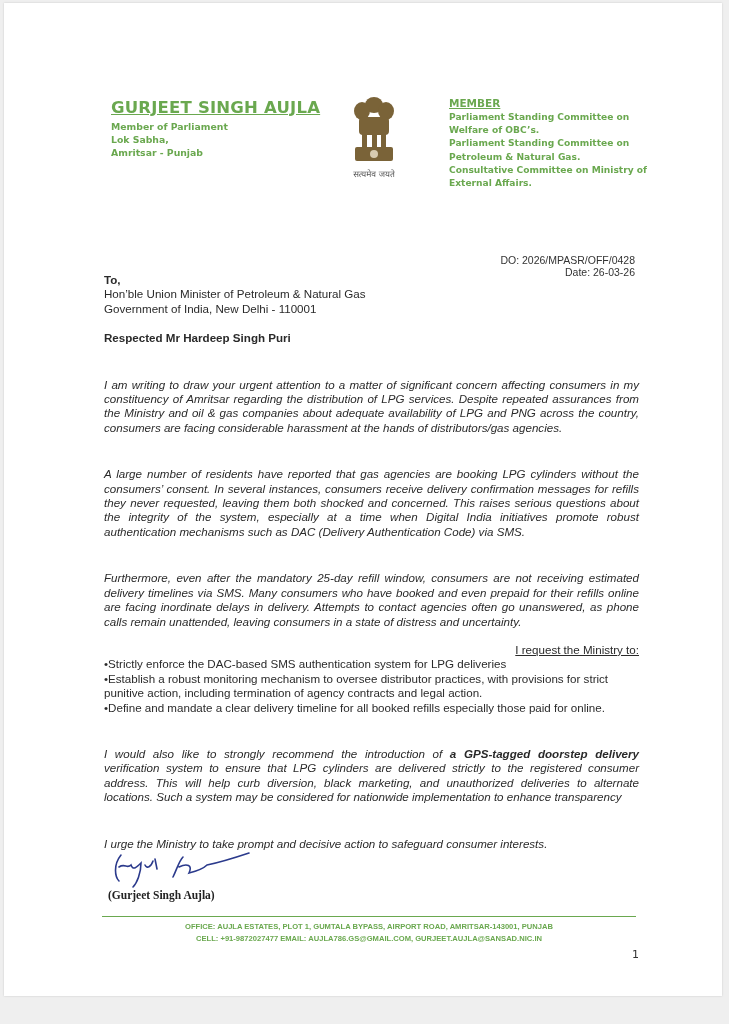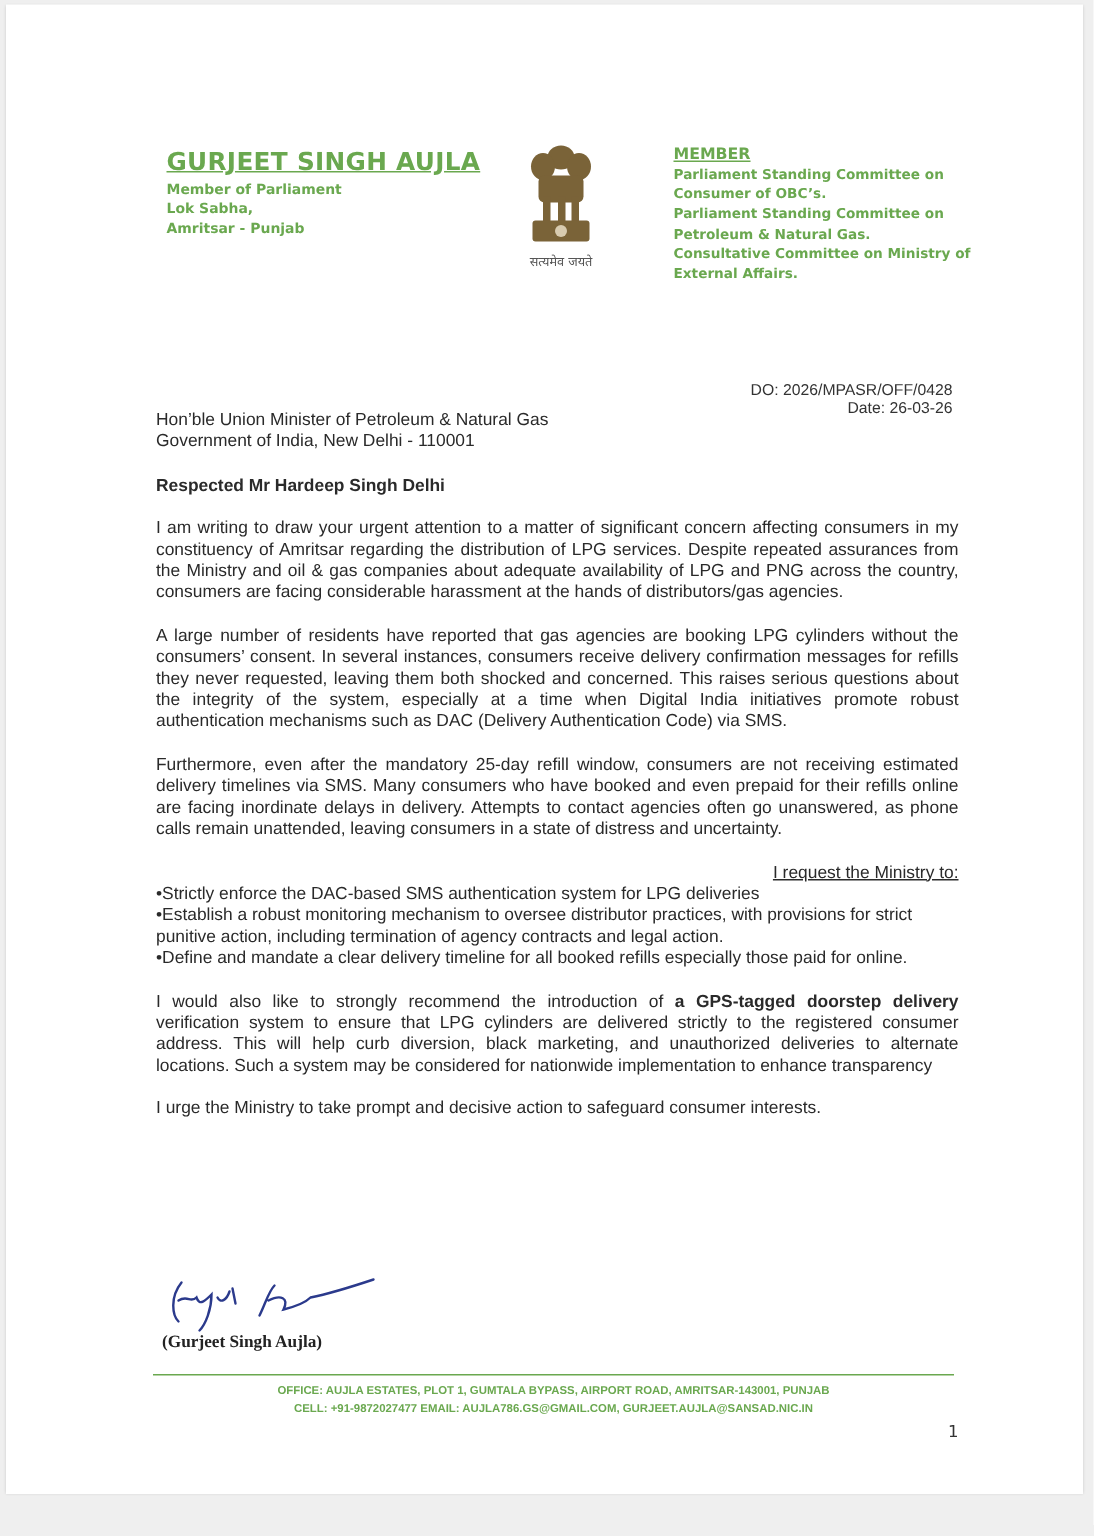--- a/index.html
+++ b/index.html
@@ -22,21 +22,21 @@
   .lh-right { position: absolute; left: 445px; top: 94px; width: 215px; }
   .lh-member { font-family: "DejaVu Sans", sans-serif; font-weight: bold; font-size: 10.5px; color: #6aa84f; text-decoration: underline; }
   .lh-right .lh-sub { margin-top: 2px; line-height: 13.2px; font-size: 9.1px; }
 
   .ref { position: absolute; right: 87px; top: 251px; text-align: right; font-size: 10.5px; line-height: 12px; color: #333; }
   .body-area { position: absolute; left: 100px; top: 270px; width: 535px; font-size: 11.6px; line-height: 14.4px; color: #2a2a2a; }
   .to { font-weight: bold; }
   .subject { font-weight: bold; font-size: 13px; line-height: 19px; text-decoration: underline; margin-top: 11px; color: #222; }
   .salutation { font-weight: bold; margin-top: 15px; }
   p { margin: 0; }
-  .para { margin-top: 14px; text-align: justify; }
+  .para { margin-top: 32px; text-align: justify; font-style: italic; }
   .req-title { text-decoration: underline; margin-top: 14px; text-align: right; }
   .bullet::before { content: "\2022 "; }
   .bold { font-weight: bold; }
   .closing { font-weight: bold; font-size: 10.5px; margin-top: 16px; }
   .sig { position: absolute; left: 103px; top: 840px; width: 150px; height: 50px; }
   .signame { position: absolute; left: 104px; top: 886px; font-family: "Liberation Serif", serif; font-weight: bold; font-size: 11.5px; color: #222; }
   .footer-line { position: absolute; left: 98px; top: 913px; width: 534px; height: 1px; background: #6aa84f; }
   .footer { position: absolute; left: 98px; top: 918px; width: 534px; text-align: center; font-family: Liberation Sans, sans-serif; font-weight: bold; font-size: 7.6px; line-height: 12px; color: #6aa84f; }
   .pagenum { position: absolute; left: 628px; top: 945px; font-family: "DejaVu Sans", sans-serif; font-size: 11px; color: #333; }
 </style>
@@ -68,39 +68,40 @@
       </g>
       <circle cx="32" cy="63" r="4" fill="#d8cbb0"></circle>
       <text x="32" y="86" text-anchor="middle" font-size="8.5" fill="#555" font-family="DejaVu Sans, sans-serif">सत्यमेव जयते</text>
     </svg>
   </div>
 
   <div class="lh-right">
     <div class="lh-member">MEMBER</div>
     <div class="lh-sub">
       <div>Parliament Standing Committee on</div>
-      <div>Consumer of OBC’s.</div>
+      <div>Welfare of OBC’s.</div>
       <div>Parliament Standing Committee on</div>
       <div>Petroleum &amp; Natural Gas.</div>
       <div>Consultative Committee on Ministry of</div>
       <div>External Affairs.</div>
     </div>
   </div>
 
   <div class="ref">
     <div>DO: 2026/MPASR/OFF/0428</div>
     <div>Date: 26-03-26</div>
   </div>
 
   <div class="body-area">
+    <div class="to">To,</div>
     <div>Hon’ble Union Minister of Petroleum &amp; Natural Gas</div>
     <div>Government of India, New Delhi - 110001</div>
 
 
-    <div class="salutation">Respected Mr Hardeep Singh Delhi</div>
+    <div class="salutation">Respected Mr Hardeep Singh Puri</div>
 
     <p class="para">I am writing to draw your urgent attention to a matter of significant concern affecting consumers in my constituency of Amritsar regarding the distribution of LPG services. Despite repeated assurances from the Ministry and oil &amp; gas companies about adequate availability of LPG and PNG across the country, consumers are facing considerable harassment at the hands of distributors/gas agencies.</p>
     <p class="para">A large number of residents have reported that gas agencies are booking LPG cylinders without the consumers’ consent. In several instances, consumers receive delivery confirmation messages for refills they never requested, leaving them both shocked and concerned. This raises serious questions about the integrity of the system, especially at a time when Digital India initiatives promote robust authentication mechanisms such as DAC (Delivery Authentication Code) via SMS.</p>
     <p class="para">Furthermore, even after the mandatory 25-day refill window, consumers are not receiving estimated delivery timelines via SMS. Many consumers who have booked and even prepaid for their refills online are facing inordinate delays in delivery. Attempts to contact agencies often go unanswered, as phone calls remain unattended, leaving consumers in a state of distress and uncertainty.</p>
 
     <div class="req-title">I request the Ministry to:</div>
     <div class="bullet">Strictly enforce the DAC-based SMS authentication system for LPG deliveries</div>
     <div class="bullet">Establish a robust monitoring mechanism to oversee distributor practices, with provisions for strict punitive action, including termination of agency contracts and legal action.</div>
     <div class="bullet">Define and mandate a clear delivery timeline for all booked refills especially those paid for online.</div>
 

